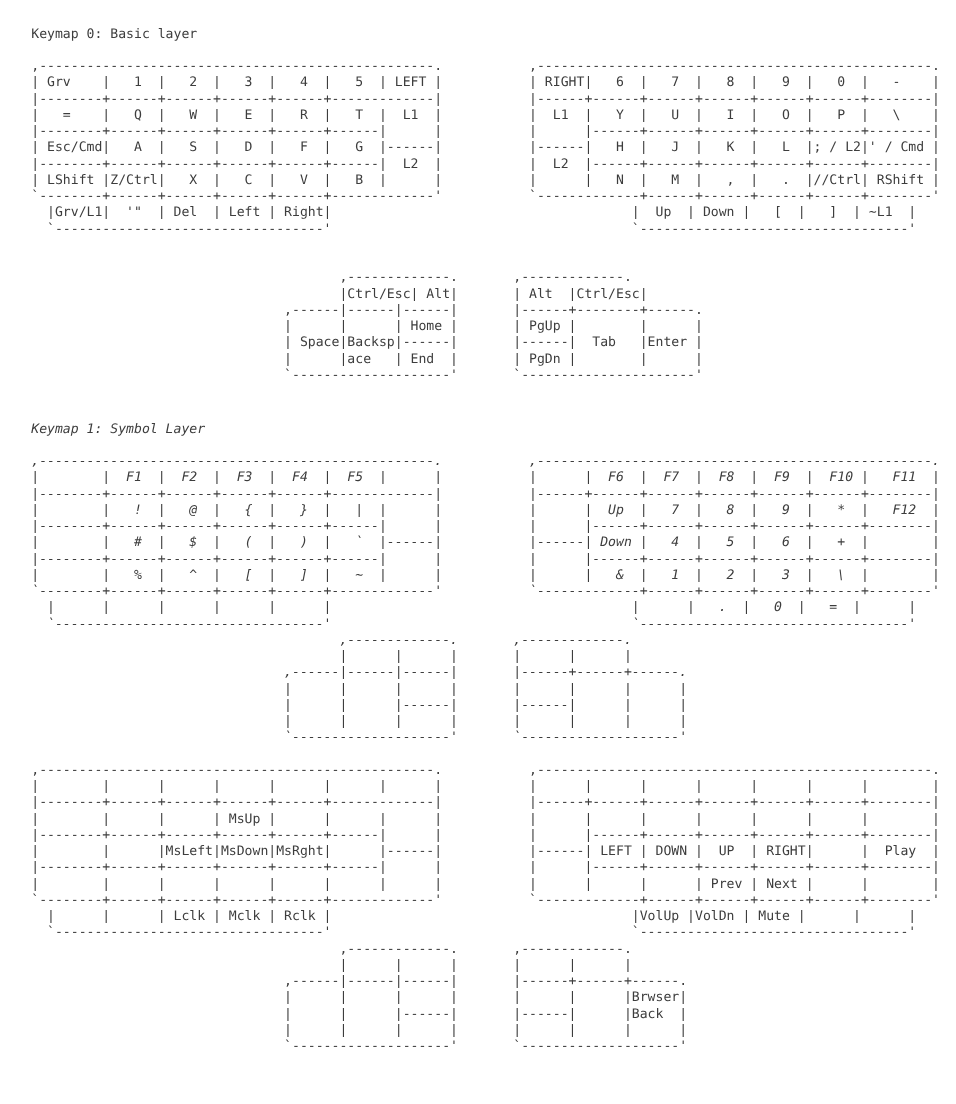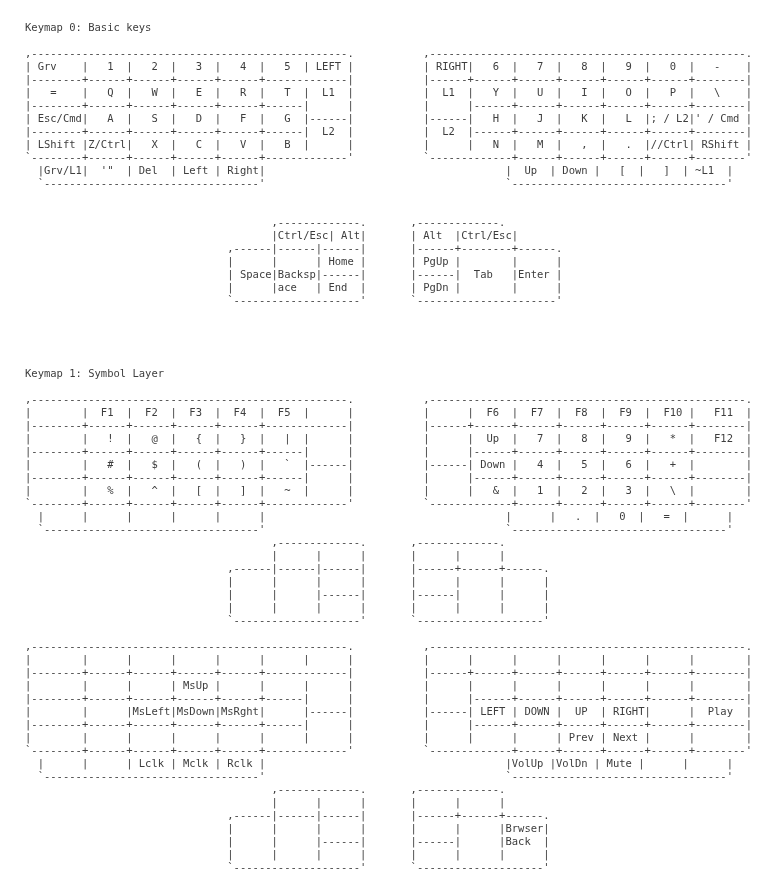--- a/index.html
+++ b/index.html
@@ -20,33 +20,34 @@
     font-family: "DejaVu Sans Mono", "Liberation Mono", monospace;
     font-size: 10.5px;
     line-height: 13px;
     color: #3d3d3d;
     white-space: pre;
   }
   .art {
     margin-top: 13px; 
   }
   .section-gap-3 {
-    margin-top: 60px; 
+    margin-top: 30px; 
+    font-style: italic;
   }
   .section-gap-0 {
     margin-top: 0; 
   }
 </style>
 </head>
 <body style="background: rgb(255, 255, 255);">
 
 <main class="page">
 
   <section>
-    <pre class="title">Keymap 0: Basic keys</pre>
+    <pre class="title">Keymap 0: Basic layer</pre>
     <pre class="art">,--------------------------------------------------.           ,--------------------------------------------------.
 | Grv    |   1  |   2  |   3  |   4  |   5  | LEFT |           | RIGHT|   6  |   7  |   8  |   9  |   0  |   -    |
 |--------+------+------+------+------+-------------|           |------+------+------+------+------+------+--------|
 |   =    |   Q  |   W  |   E  |   R  |   T  |  L1  |           |  L1  |   Y  |   U  |   I  |   O  |   P  |   \    |
 |--------+------+------+------+------+------|      |           |      |------+------+------+------+------+--------|
 | Esc/Cmd|   A  |   S  |   D  |   F  |   G  |------|           |------|   H  |   J  |   K  |   L  |; / L2|' / Cmd |
 |--------+------+------+------+------+------|  L2  |           |  L2  |------+------+------+------+------+--------|
 | LShift |Z/Ctrl|   X  |   C  |   V  |   B  |      |           |      |   N  |   M  |   ,  |   .  |//Ctrl| RShift |
 `--------+------+------+------+------+-------------'           `-------------+------+------+------+------+--------'
   |Grv/L1|  '"  | Del  | Left | Right|                                      |  Up  | Down |   [  |   ]  | ~L1  |

